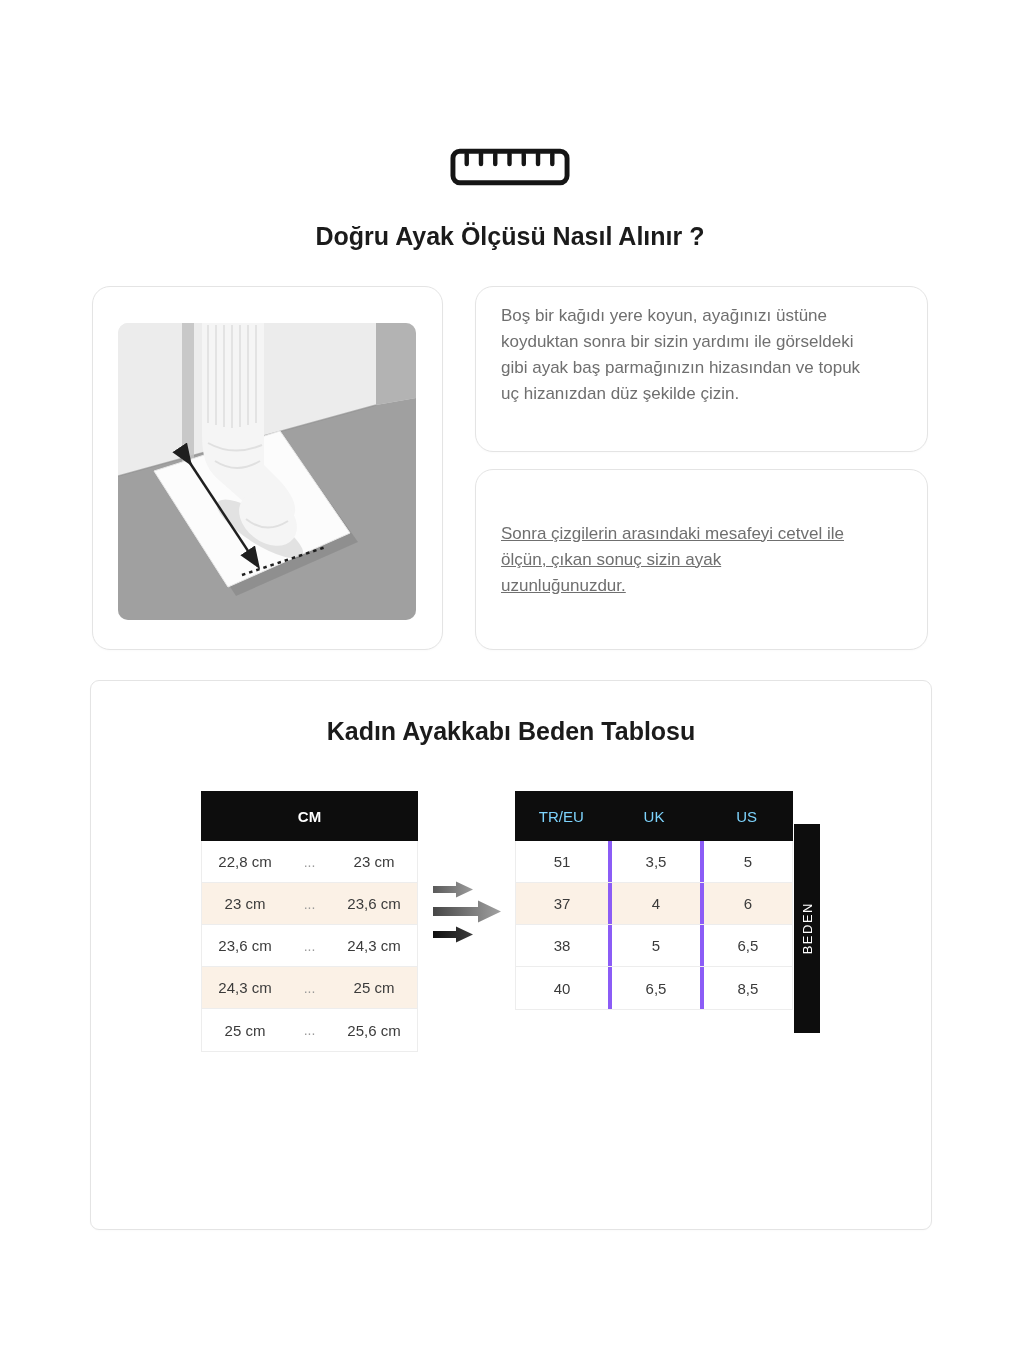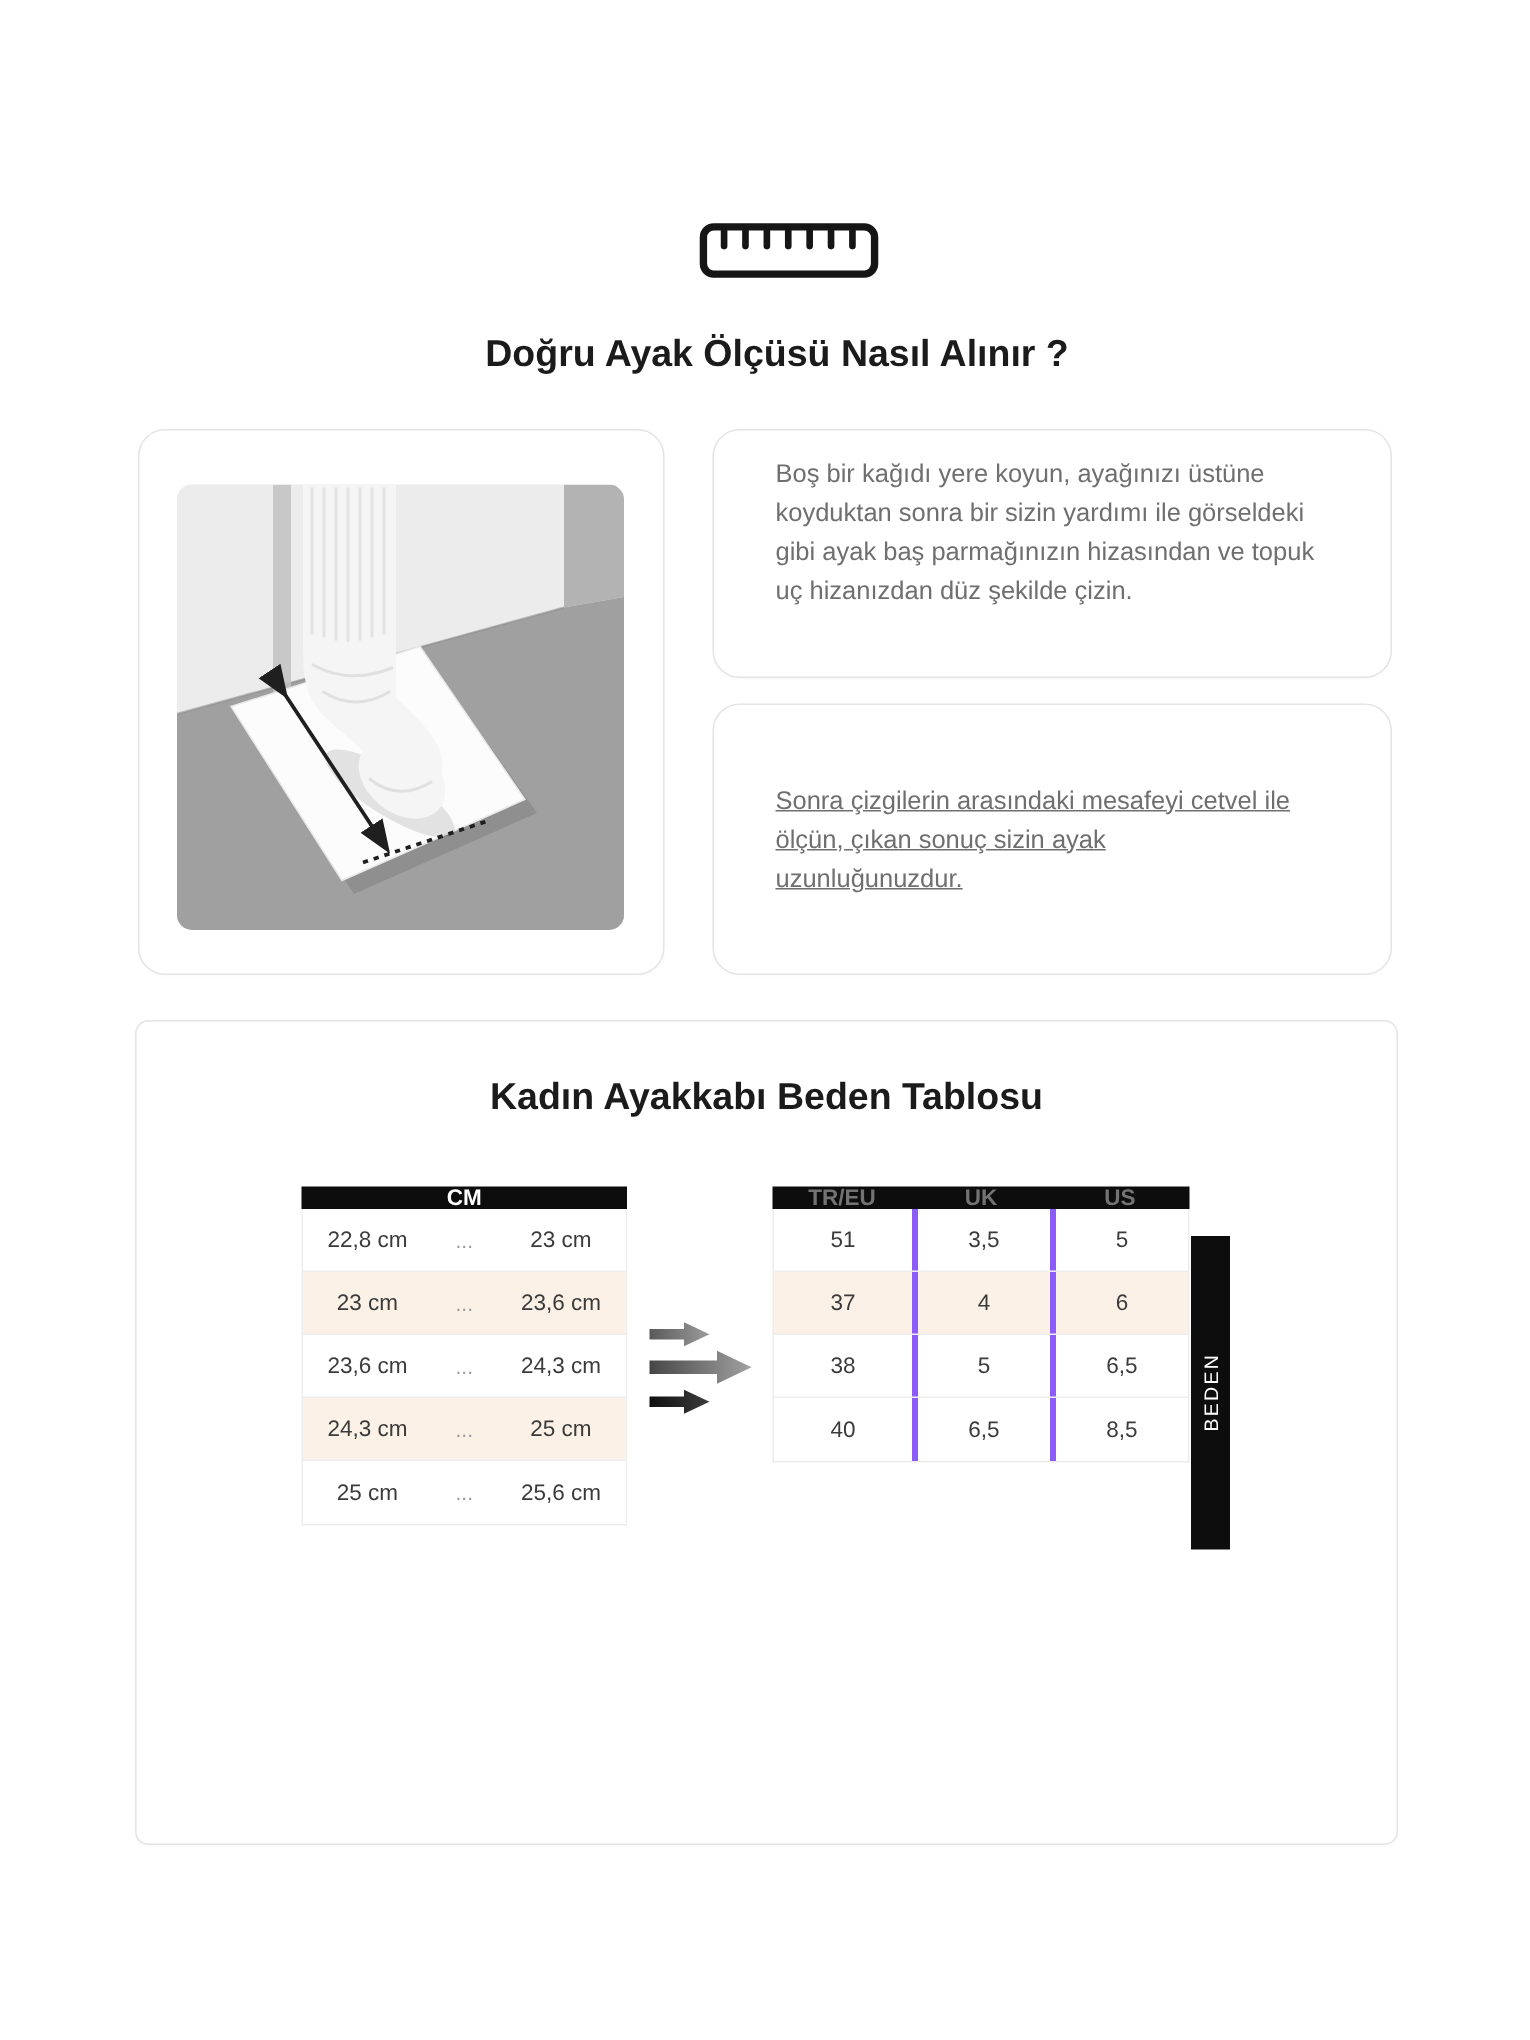--- a/index.html
+++ b/index.html
@@ -2,21 +2,21 @@
 <html><head>
 <meta charset="utf-8">
 <style>
   * { margin:0; padding:0; box-sizing:border-box; }
   html,body { background:#ffffff; }
   body {
     width:1020px; height:1360px; position:relative;
     font-family:"Liberation Sans", sans-serif;
     color:#1a1a1a; overflow:hidden;
   }
-  .abs { position:absolute;padding-left:16px; }
+  .abs { position:absolute; }
 
   
   .ruler-wrap { left:50%; top:148px; transform:translateX(-50%); width:120px; height:38px; }
   .page-title {
     left:0; top:222px; width:100%;
     text-align:center; font-size:25px; font-weight:700; color:#1b1b1b;
   }
 
   .card {
     background:#ffffff; border:1px solid #e4e4e4; border-radius:18px;
@@ -37,37 +37,37 @@
 
   
   .size-card { left:90px; top:680px; width:842px; height:550px; border-radius:9px; }
   .size-title {
     position:absolute; left:0; top:36px; width:100%;
     text-align:center; font-size:25px; font-weight:700; color:#1b1b1b;
   }
 
   .tbl { position:absolute; background:#ffffff; }
   .tbl-header {
-    height:15px; background:#0d0d0d; color:#ffffff;
+    height:50px; background:#0d0d0d; color:#ffffff;
     display:flex; align-items:center; font-size:15px; font-weight:600;
   }
   .tbl-body { border:1px solid #ededed; border-top:none; }
   .tbl-row { display:flex; height:42px; align-items:center; border-bottom:1px solid #ededed; background:#ffffff; }
   .tbl-row:last-child { border-bottom:none; }
   .tbl-row.alt { background:#fbf1e6; }
   .cell { text-align:center; font-size:15px; color:#3b3b3b; }
 
   .cm-table { left:110px; top:110px; width:217px; }
   .cm-table .tbl-header { justify-content:center; }
   .cm-table .c-from { width:40%; }
   .cm-table .c-sep  { width:20%; font-size:14px; color:#9b9b9b; }
   .cm-table .c-to   { width:40%; }
 
   .conv-table { left:424px; top:110px; width:278px; }
-  .conv-table .tbl-header .cell { width:33.333%; color:#737373; font-size:15px; font-weight:700; }
+  .conv-table .tbl-header .cell { width:33.333%; color:#7dd3fc; font-size:15px; font-weight:400; }
   .conv-table .tbl-row .cell { width:33.333%; height:100%; display:flex; align-items:center; justify-content:center; border-left:4px solid #8b5cf6; }
   .conv-table .tbl-row .cell:first-child { border-left:none; }
 
   .beden-bar {
     position:absolute; left:703px; top:143px; width:26px; height:209px;
     background:#0d0d0d; display:flex; align-items:center; justify-content:center;
   }
   .beden-bar span {
     writing-mode:vertical-rl; transform:rotate(180deg);
     color:#ffffff; font-size:13px; letter-spacing:1.5px; font-weight:500;

